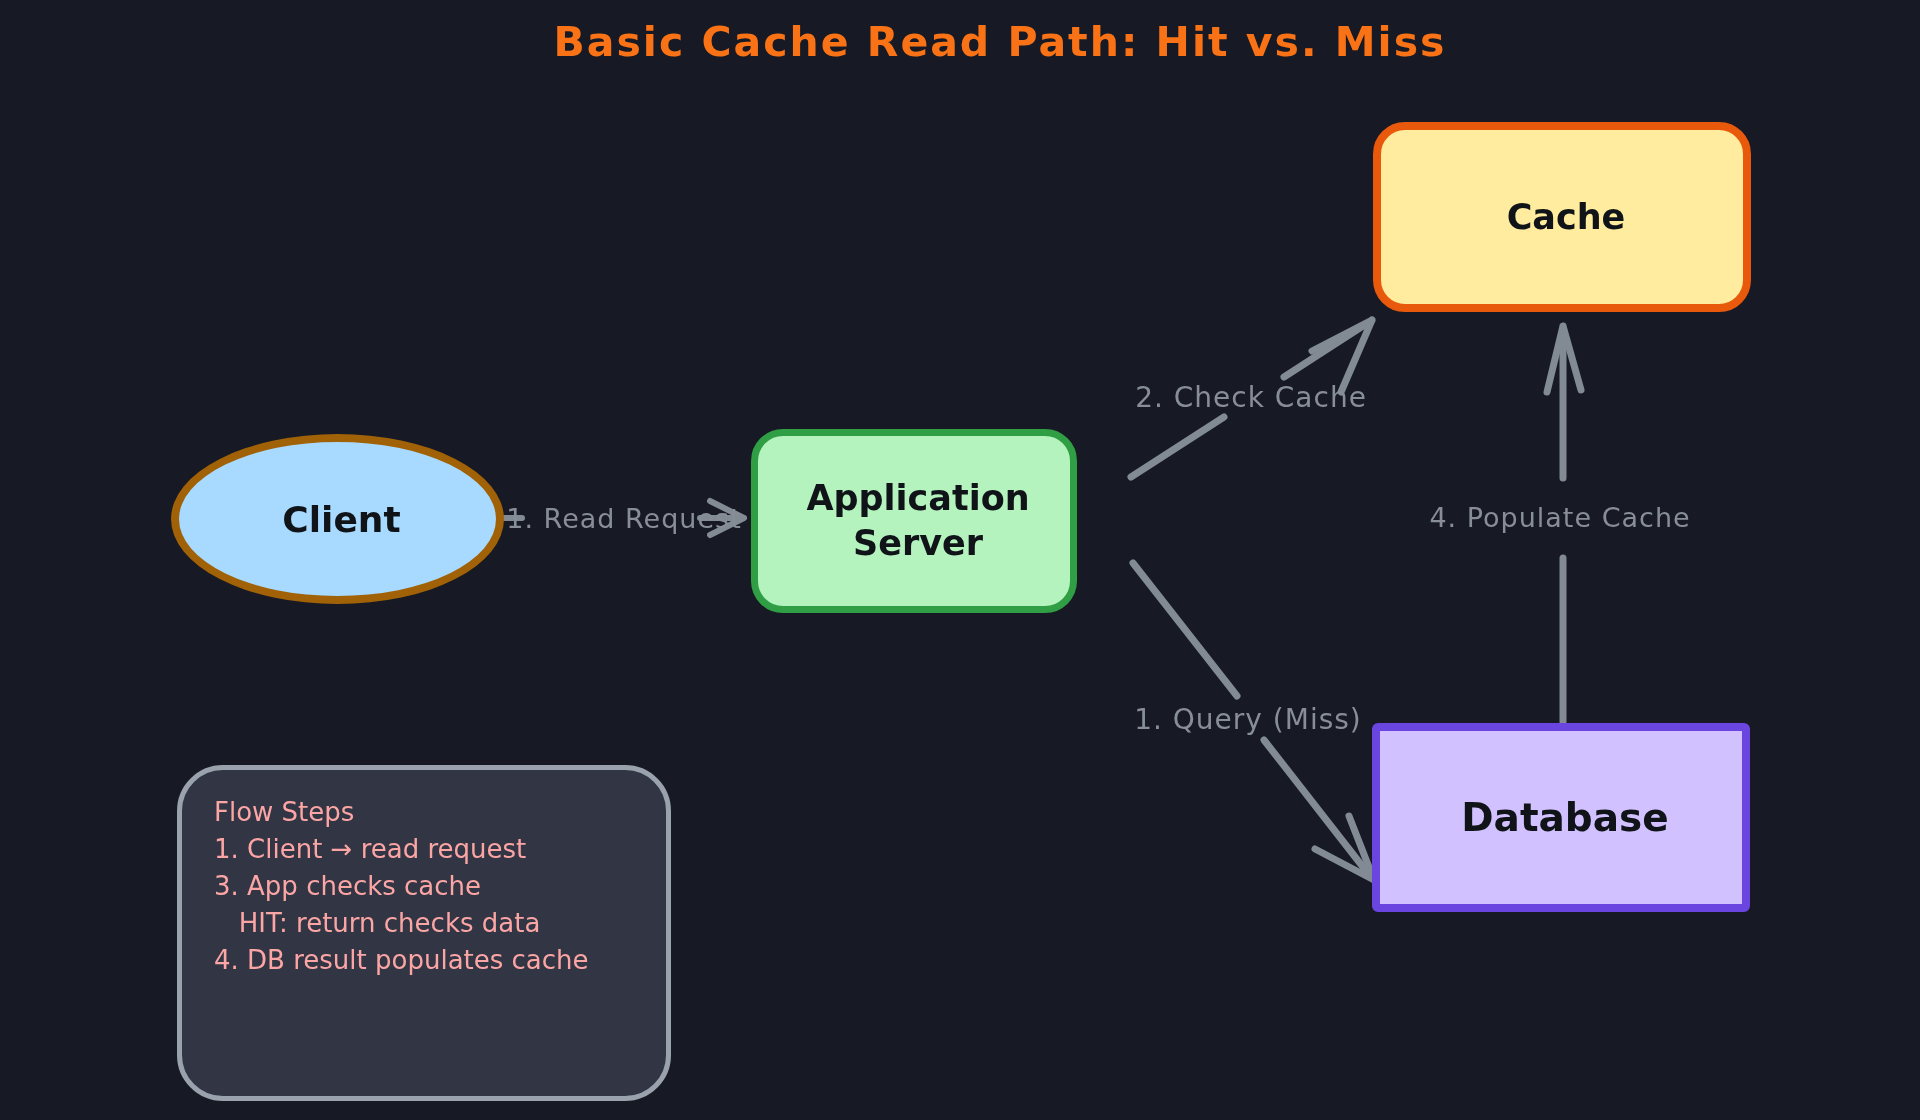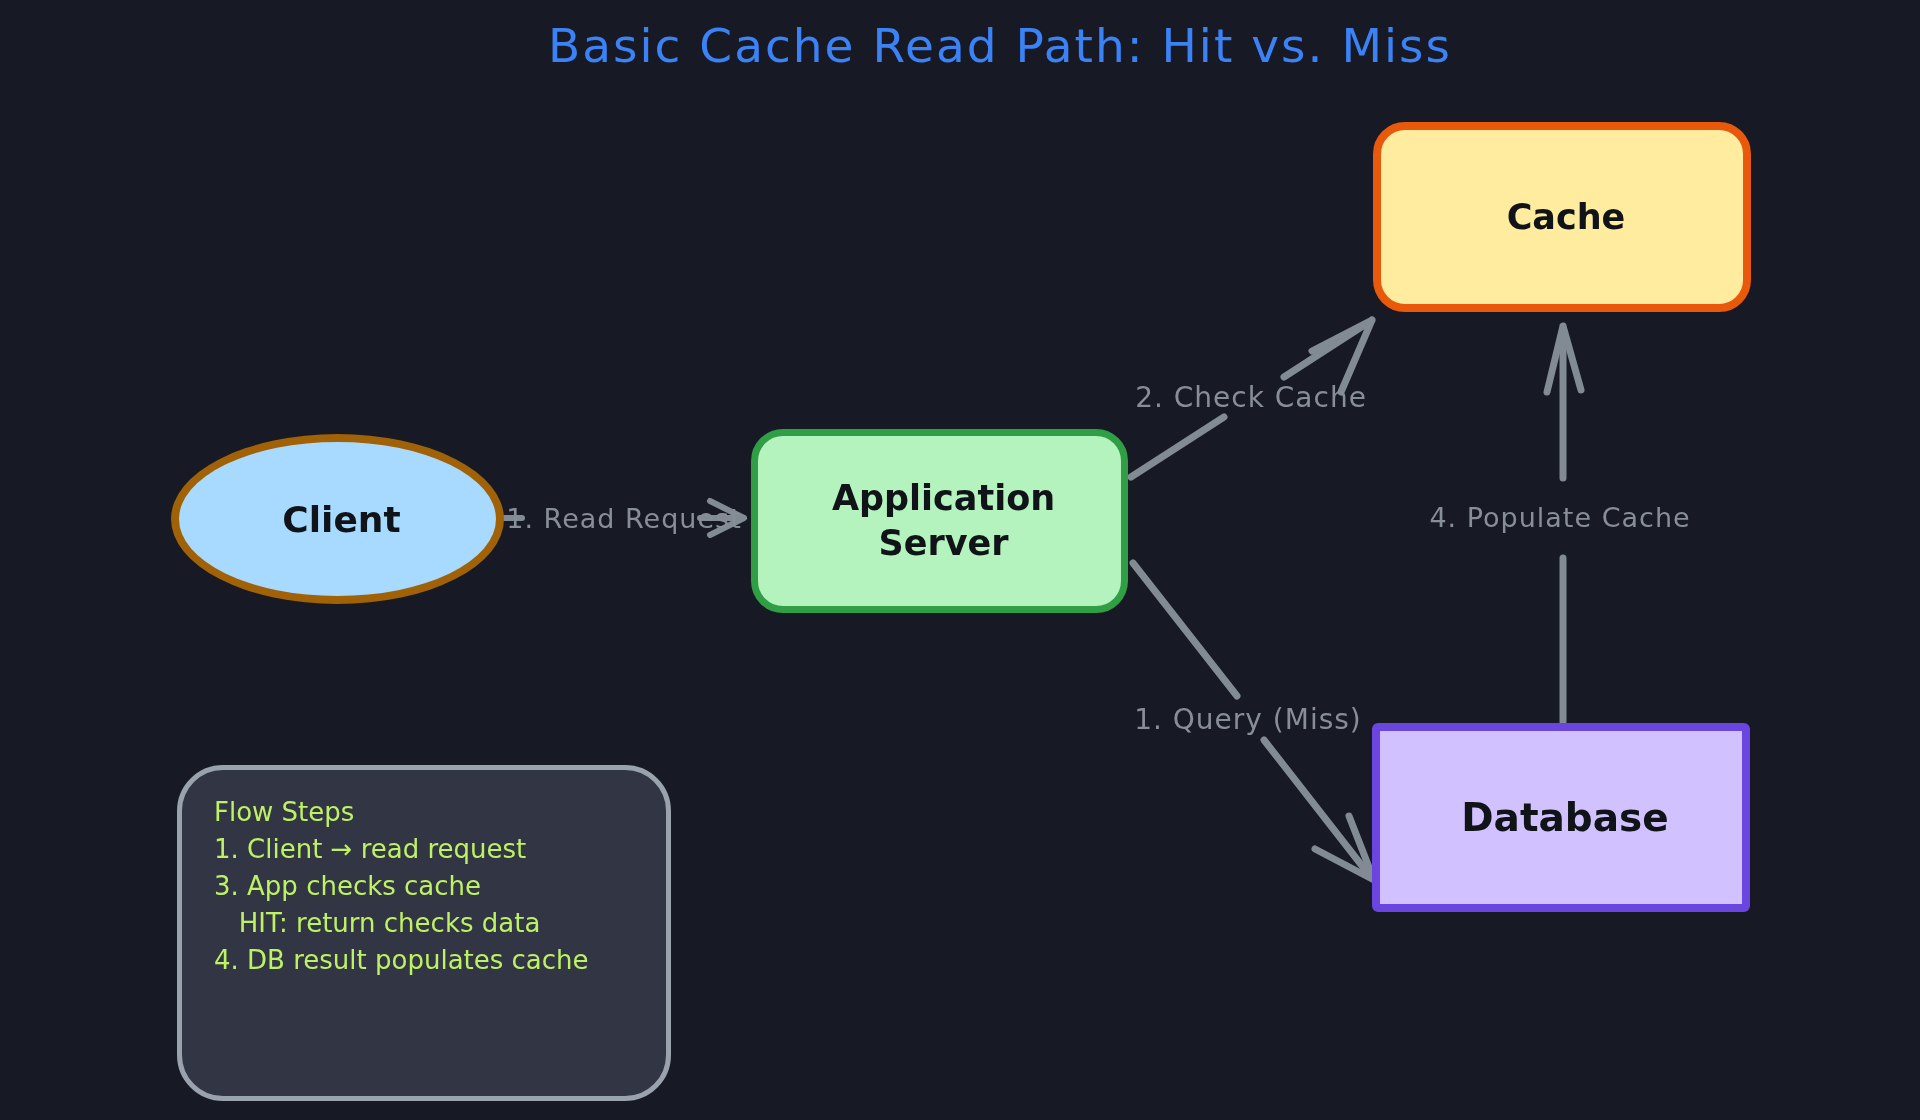--- a/index.html
+++ b/index.html
@@ -16,24 +16,24 @@
     overflow: hidden;
   }
 
   
   .diagram-title {
     position: absolute;
     left: 1000px;
     top: 18px;
     transform: translateX(-50%);
     white-space: nowrap;
-    font-size: 47px;
-    font-weight: 400;
+    font-size: 41px;
+    font-weight: 700;
     letter-spacing: 2px;
-    color: #3b82f6;
+    color: #f97316;
   }
 
   
   svg.edges {
     position: absolute;
     left: 0; top: 0;
     z-index: 1;
   }
   svg.edges path {
     fill: none;
@@ -58,21 +58,21 @@
     padding-left: 8px;
   }
   .node-client {
     left: 171px; top: 434px; width: 333px; height: 170px;
     background: #a8daff;
     border: 8px solid #a16207;
     border-radius: 50%;
     font-size: 36px;
   }
   .node-app-server {
-    left: 751px; top: 429px; width: 377px; height: 184px;
+    left: 751px; top: 429px; width: 326px; height: 184px;
     background: #b4f3bd;
     border: 7px solid #2f9e44;
     border-radius: 32px;
     font-size: 35px;
     line-height: 1.3;
   }
   .node-app-server .node-label { max-width: 260px; }
   .node-cache {
     left: 1373px; top: 122px; width: 378px; height: 190px;
     background: #ffec9e;
@@ -108,21 +108,21 @@
   
   .note-box {
     position: absolute;
     z-index: 2;
     left: 177px; top: 765px; width: 494px; height: 336px;
     box-sizing: border-box;
     background: #313544;
     border: 5px solid #99a2ad;
     border-radius: 46px;
     padding: 24px 18px 24px 32px;
-    color: #bef264;
+    color: #fca5a5;
     font-size: 26px;
     line-height: 37px;
   }
   .note-line { white-space: pre; }
 </style>
 </head>
 <body>
 
 <div class="canvas">
 

